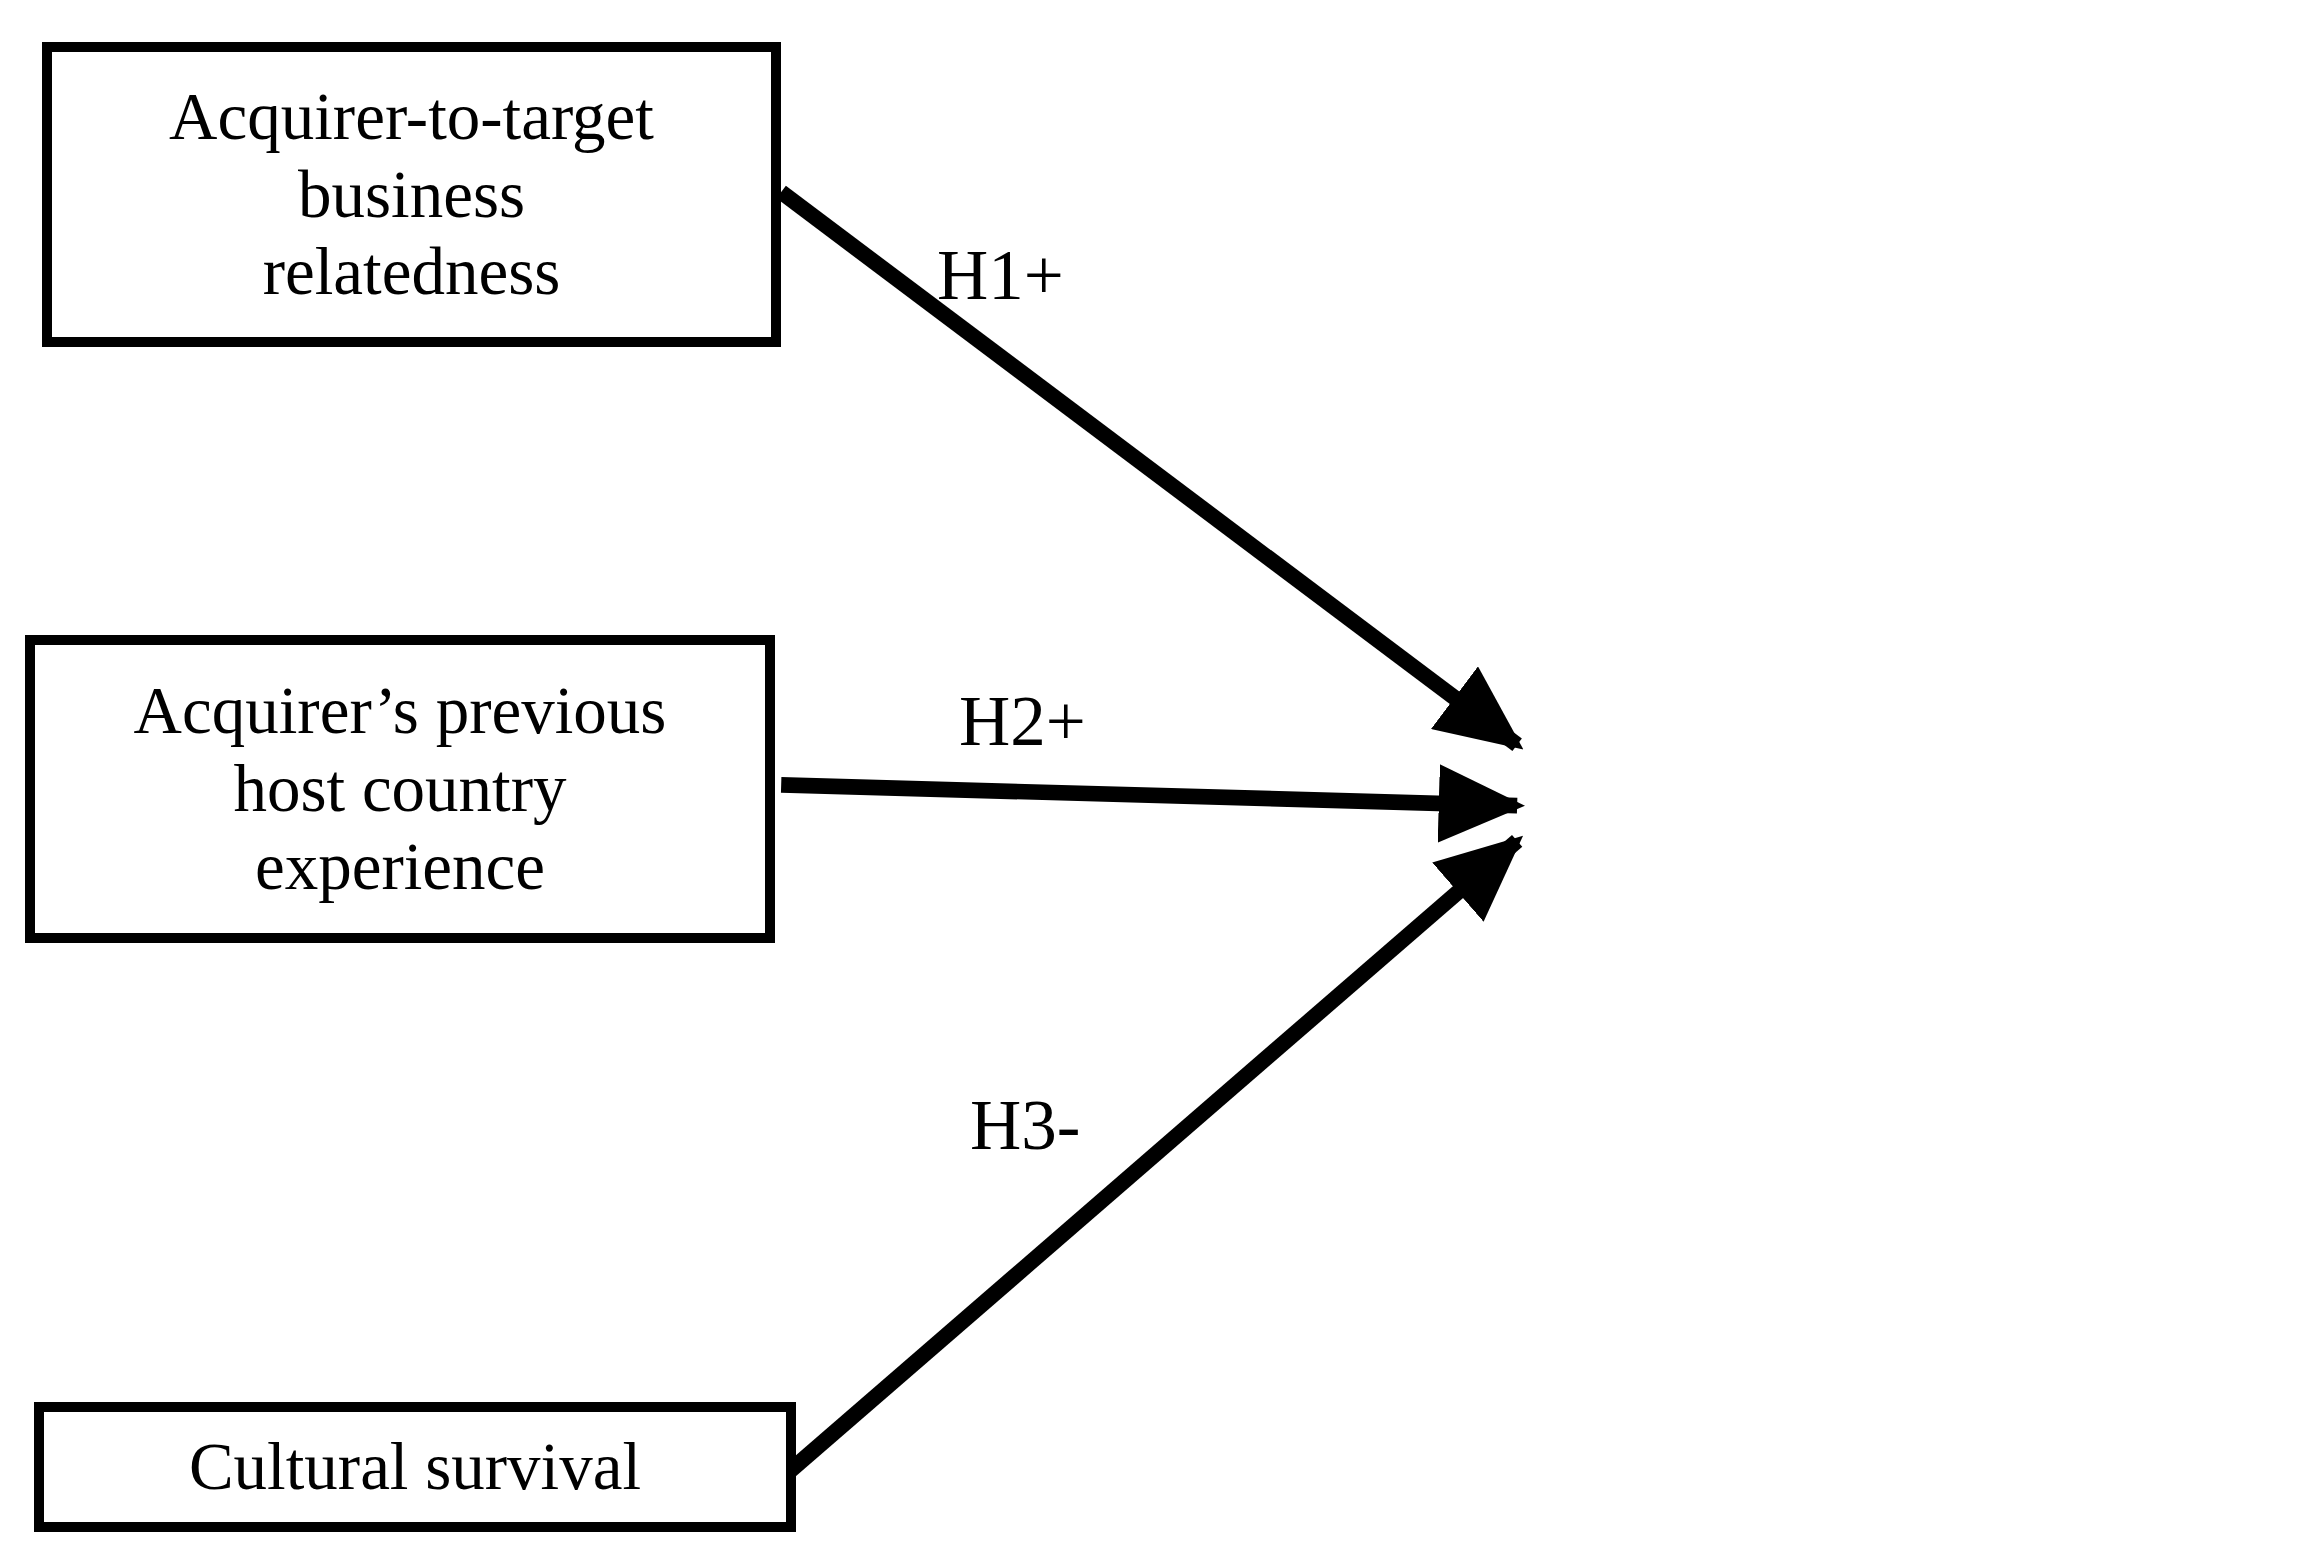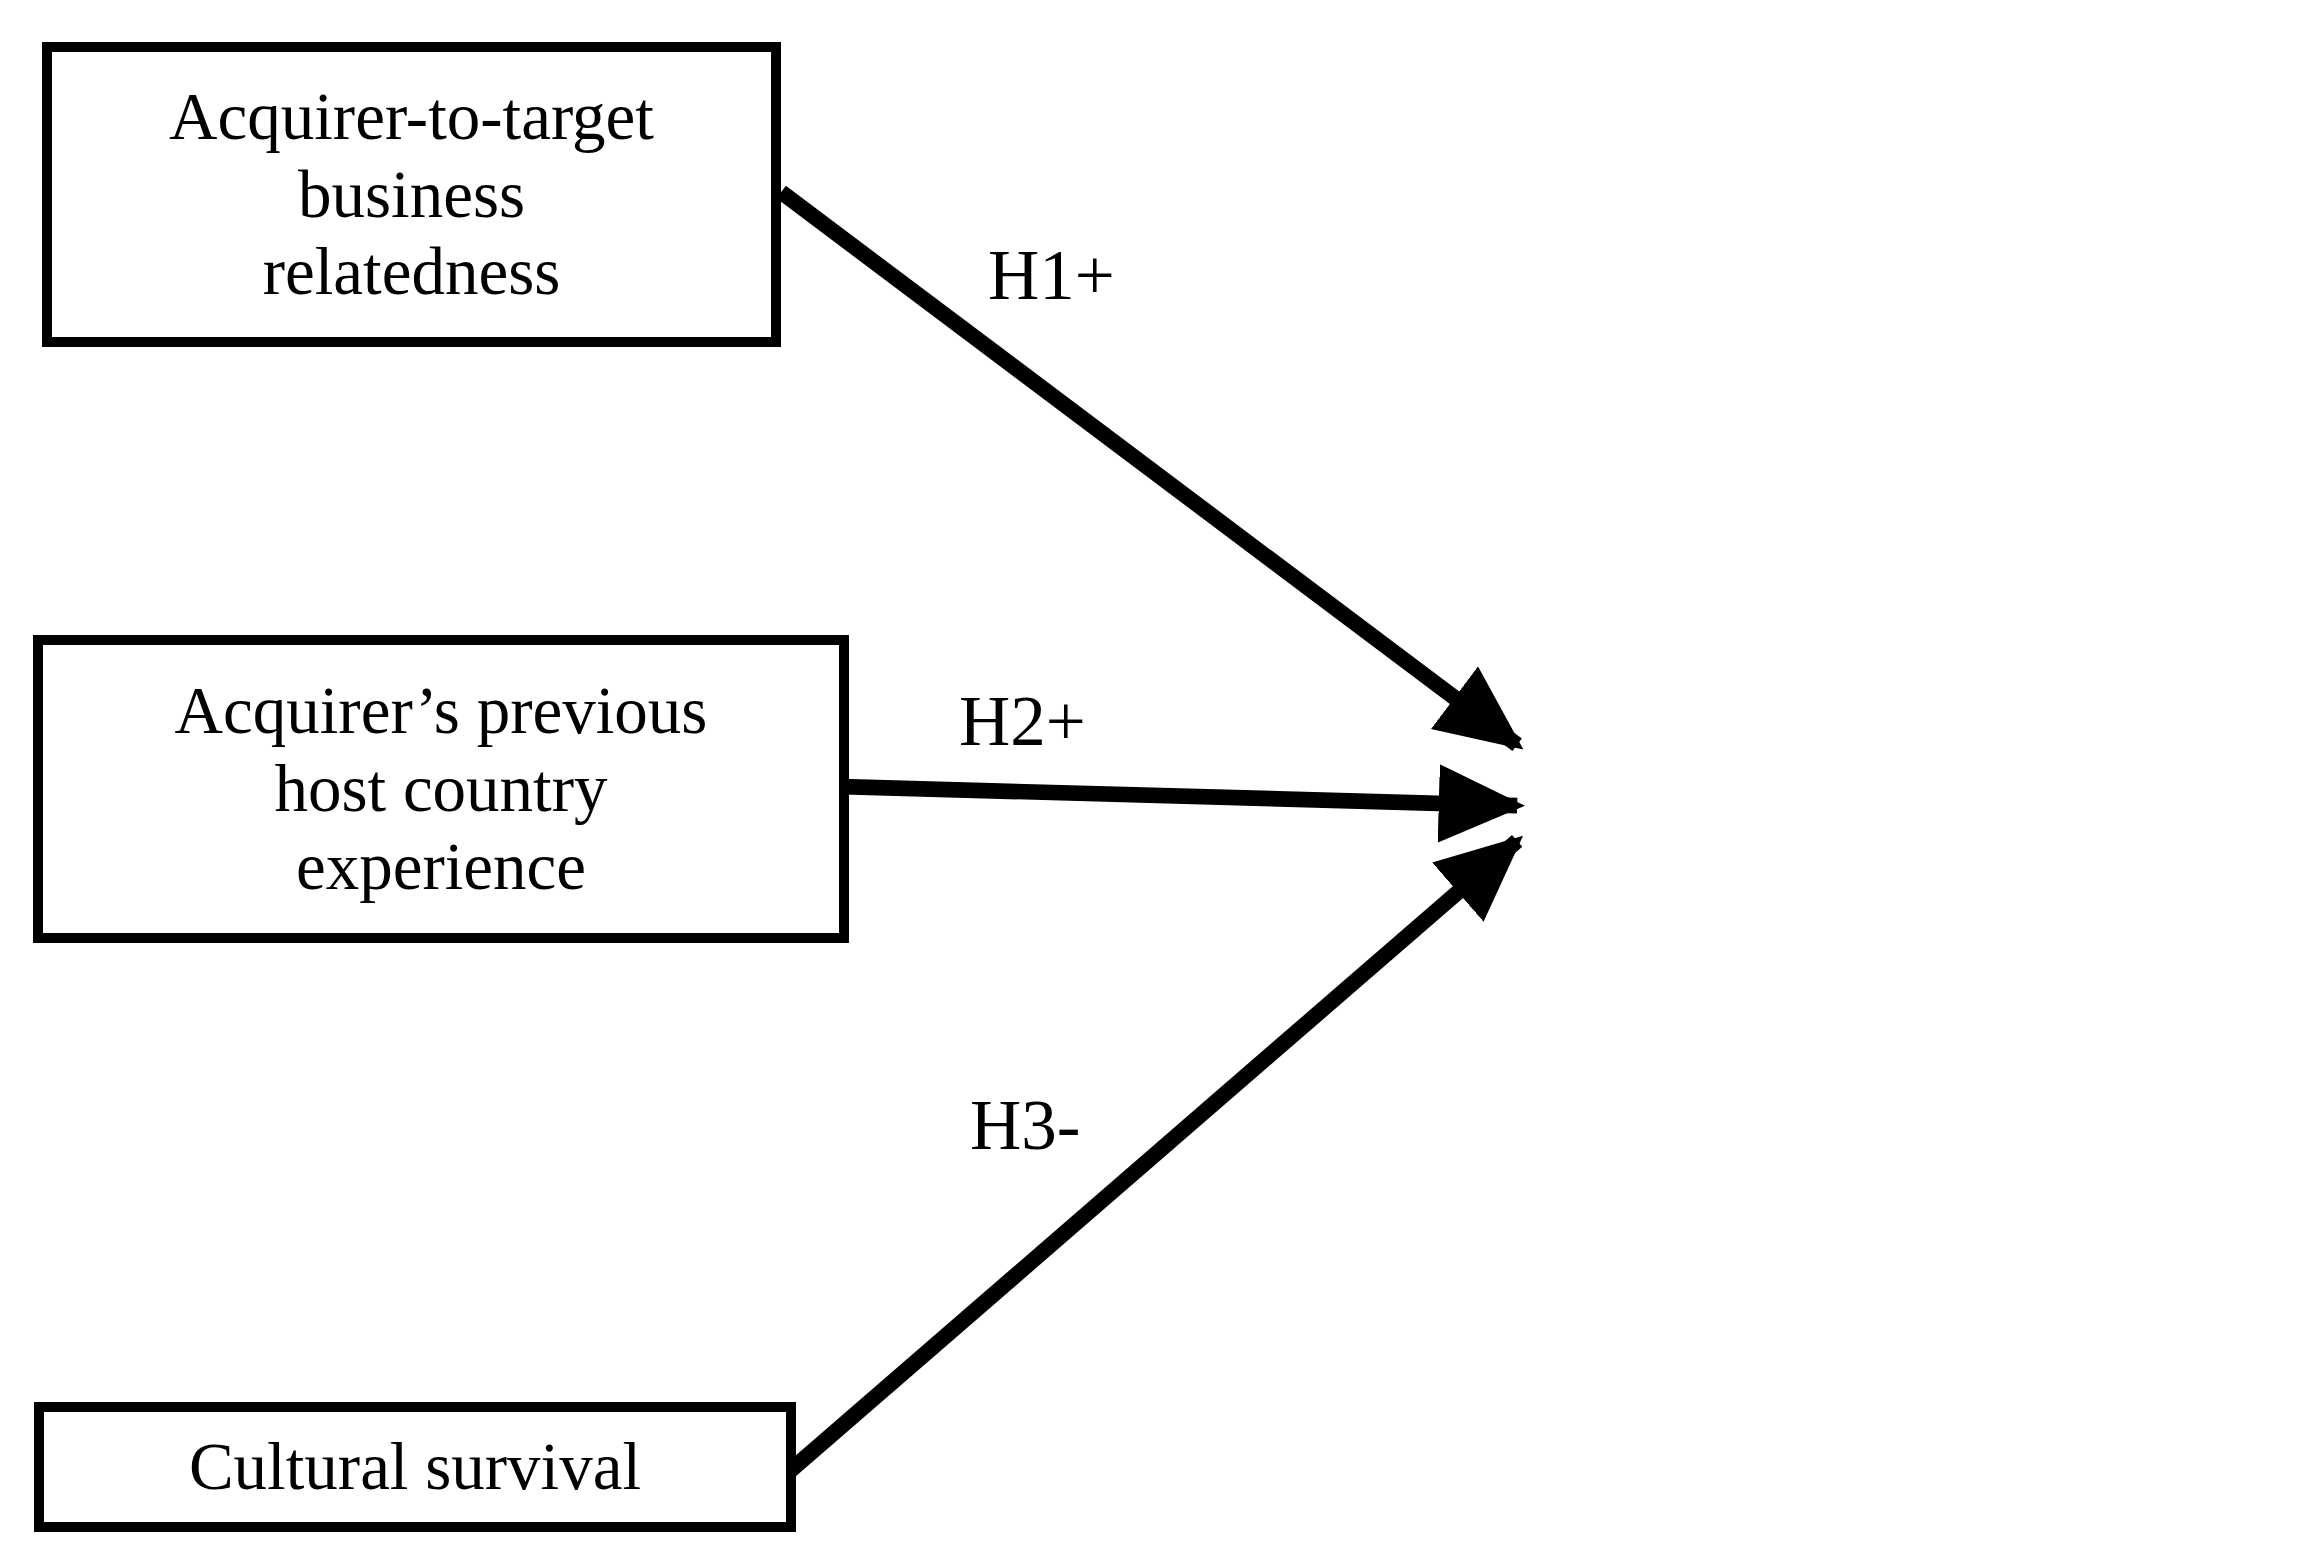--- a/index.html
+++ b/index.html
@@ -31,29 +31,29 @@
     border: 10.8px solid #000000;
     display: flex;
     align-items: center;
     justify-content: center;
     text-align: center;
     font-size: 67px;
     line-height: 1.16;
     white-space: pre-line;
   }
   .node-relatedness { left: 42px;   top: 42px;   width: 739px; height: 305px; }
-  .node-experience  { left: 33px;   top: 635px;  width: 816px; height: 308px; }
+  .node-experience  { left: 25px;   top: 635px;  width: 750px; height: 308px; }
   .node-distance    { left: 34px;   top: 1402px; width: 762px; height: 130px; }
   .node-survival    { left: 1529px; top: 735px;  width: 745px; height: 130px; border-width: 12.7px; }
   .edge-label {
     position: absolute;
     font-size: 71px;
     line-height: 1;
   }
-  .edge-label-h1 { left: 988px; top: 240px; }
+  .edge-label-h1 { left: 937px; top: 240px; }
   .edge-label-h2 { left: 959px; top: 686px; }
   .edge-label-h3 { left: 970px; top: 1090px; }
 </style>
 </head>
 <body>
 
 <div class="canvas">
 
   <svg class="arrows" width="2314" height="1566" viewBox="0 0 2361 1598" aria-hidden="true">
     <defs>

